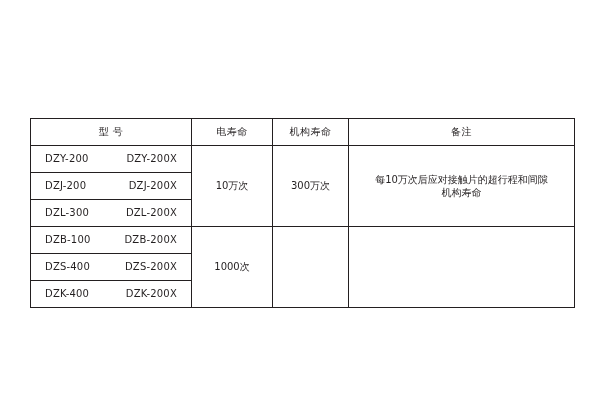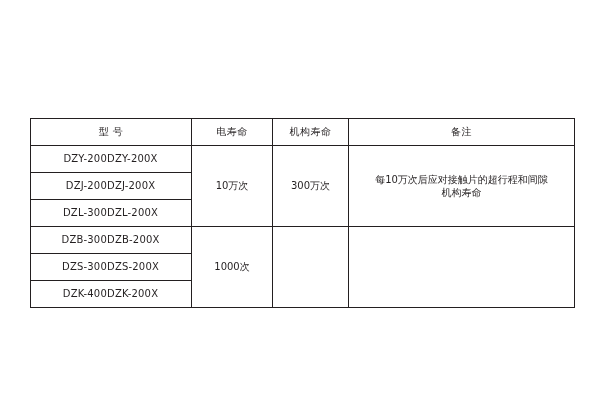--- a/index.html
+++ b/index.html
@@ -46,26 +46,26 @@
   .col-mech  { width: 75px; }
   .col-note  { width: 225px; }
 
   .model-cell {
     text-align: center;
     letter-spacing: 0.2px;
   }
   .model-cell .m1 {
     display: inline-block;
     min-width: 62px;
-    text-align: right;
+    text-align: left;
   }
   .model-cell .m2 {
     display: inline-block;
     min-width: 70px;
-    text-align: left;
+    text-align: right;
   }
   .note-cell {
     text-align: left;
     padding: 4px 10px 4px 12px;
     line-height: 1.9;
     vertical-align: top;
   }
   .note-cell .line {
     display: block;
     white-space: nowrap;
@@ -102,29 +102,29 @@
           <span class="m1">DZJ-200</span><span class="m2">DZJ-200X</span>
         </td>
       </tr>
       <tr>
         <td class="model-cell">
           <span class="m1">DZL-300</span><span class="m2">DZL-200X</span>
         </td>
       </tr>
       <tr>
         <td class="model-cell">
-          <span class="m1">DZB-300</span><span class="m2">DZB-200X</span>
+          <span class="m1">DZB-100</span><span class="m2">DZB-200X</span>
         </td>
         <td rowspan="3">1000次</td>
         <td rowspan="3"></td>
         <td rowspan="3"></td>
       </tr>
       <tr>
         <td class="model-cell">
-          <span class="m1">DZS-300</span><span class="m2">DZS-200X</span>
+          <span class="m1">DZS-400</span><span class="m2">DZS-200X</span>
         </td>
       </tr>
       <tr>
         <td class="model-cell">
           <span class="m1">DZK-400</span><span class="m2">DZK-200X</span>
         </td>
       </tr>
     </tbody>
   </table>
 

